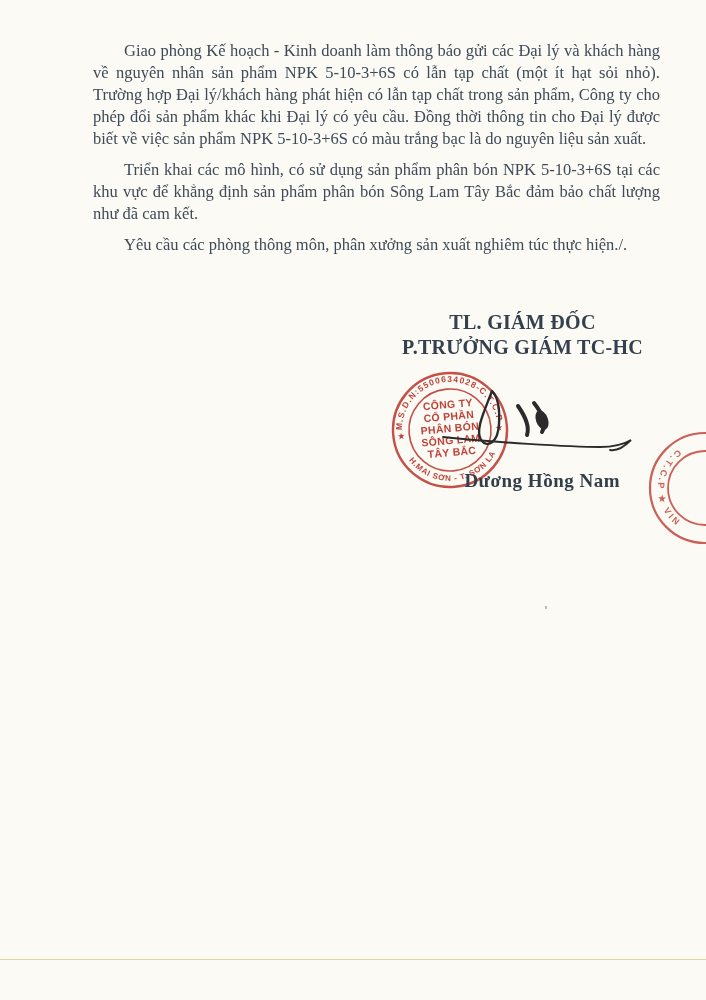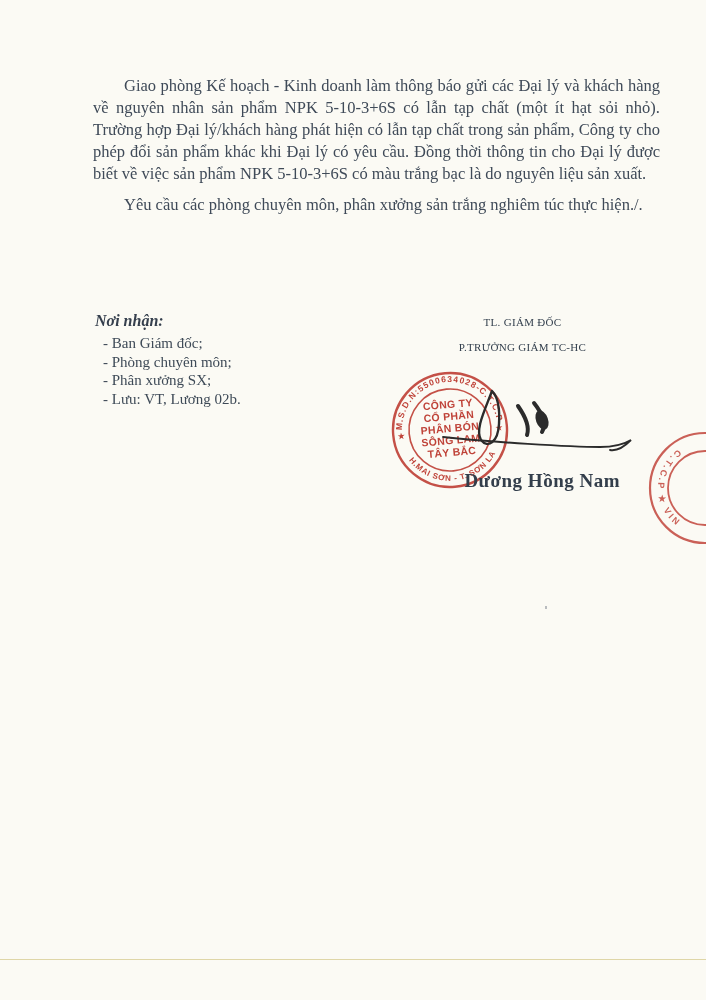--- a/index.html
+++ b/index.html
@@ -16,21 +16,20 @@
     color: #3e4a57;
   }
   .letter-body {
     position: absolute;
     left: 93px; top: 40px;
     width: 567px;
     font-size: 16.5px;
     line-height: 22px;
     text-align: justify;
     color: #3f4a58;
-    margin-top: 35px;
   }
   .letter-body p {
     text-indent: 31px;
     margin: 0 0 9px 0;
   }
   .recipients {
     position: absolute;
     left: 95px; top: 312px;
     color: #3e4a57;
   }
@@ -44,22 +43,22 @@
   .recipient-item {
     font-size: 15px;
     line-height: 18.5px;
     padding-left: 8px;
   }
   .sig-title {
     position: absolute;
     left: 380px; top: 310px;
     width: 285px;
     text-align: center;
-    font-weight: normal;
-    font-size: 11px;
+    font-weight: bold;
+    font-size: 20px;
     line-height: 25px;
     letter-spacing: 0.3px;
     color: #34404e;
   }
   .stamp-svg {
     position: absolute;
     left: 388px; top: 368px;
     transform: rotate(-5deg);
   }
   .stamp-svg text { font-family: "Liberation Sans", sans-serif; }
@@ -97,30 +96,24 @@
     background: #b9bcbf;
   }
 </style>
 </head>
 <body>
 
 <div class="page">
 
   <div class="letter-body">
     <p>Giao phòng Kế hoạch - Kinh doanh làm thông báo gửi các Đại lý và khách hàng về nguyên nhân sản phẩm NPK 5-10-3+6S có lẫn tạp chất (một ít hạt sỏi nhỏ). Trường hợp Đại lý/khách hàng phát hiện có lẫn tạp chất trong sản phẩm, Công ty cho phép đổi sản phẩm khác khi Đại lý có yêu cầu. Đồng thời thông tin cho Đại lý được biết về việc sản phẩm NPK 5-10-3+6S có màu trắng bạc là do nguyên liệu sản xuất.</p>
-    <p>Yêu cầu các phòng chuyên môn, phân xưởng sản trắng nghiêm túc thực hiện./.</p>
+    <p>Triển khai các mô hình, có sử dụng sản phẩm phân bón NPK 5-10-3+6S tại các khu vực để khẳng định sản phẩm phân bón Sông Lam Tây Bắc đảm bảo chất lượng như đã cam kết.</p>
+    <p>Yêu cầu các phòng thông môn, phân xưởng sản xuất nghiêm túc thực hiện./.</p>
   </div>
 
-  <div class="recipients">
-    <div class="recipients-heading">Nơi nhận:</div>
-    <div class="recipient-item">- Ban Giám đốc;</div>
-    <div class="recipient-item">- Phòng chuyên môn;</div>
-    <div class="recipient-item">- Phân xưởng SX;</div>
-    <div class="recipient-item">- Lưu: VT, Lương 02b.</div>
-  </div>
 
   <div class="sig-title">
     <div>TL. GIÁM ĐỐC</div>
     <div>P.TRƯỞNG GIÁM TC-HC</div>
   </div>
 
   <svg class="stamp-svg" width="124" height="124" viewBox="0 0 124 124">
     <g fill="none" stroke="#bf4238" opacity="0.92">
       <circle cx="62" cy="62" r="57" stroke-width="2.4"></circle>
       <circle cx="62" cy="62" r="41" stroke-width="1.6"></circle>

